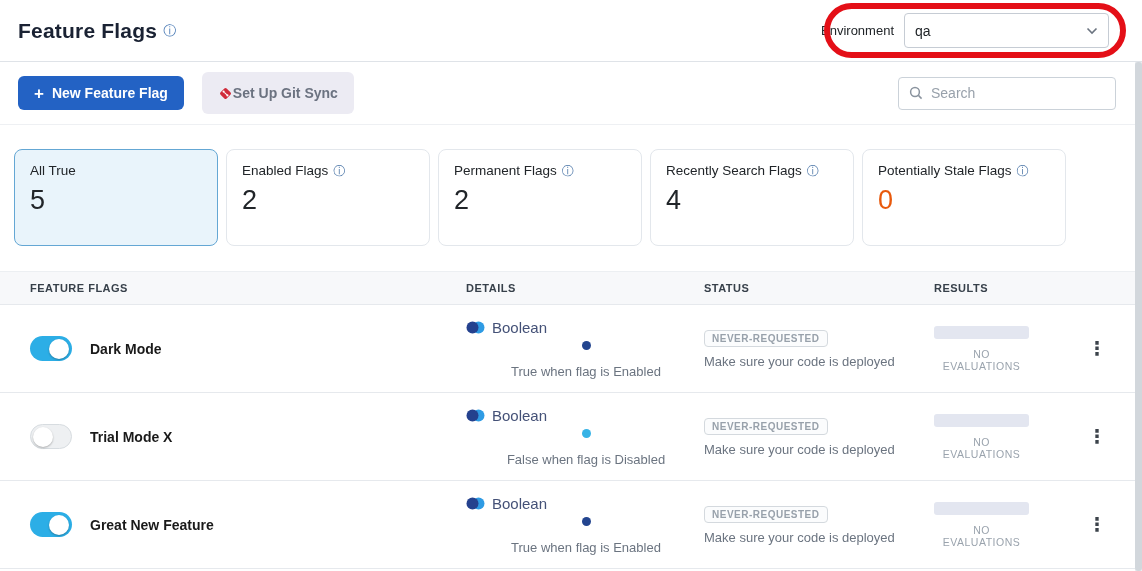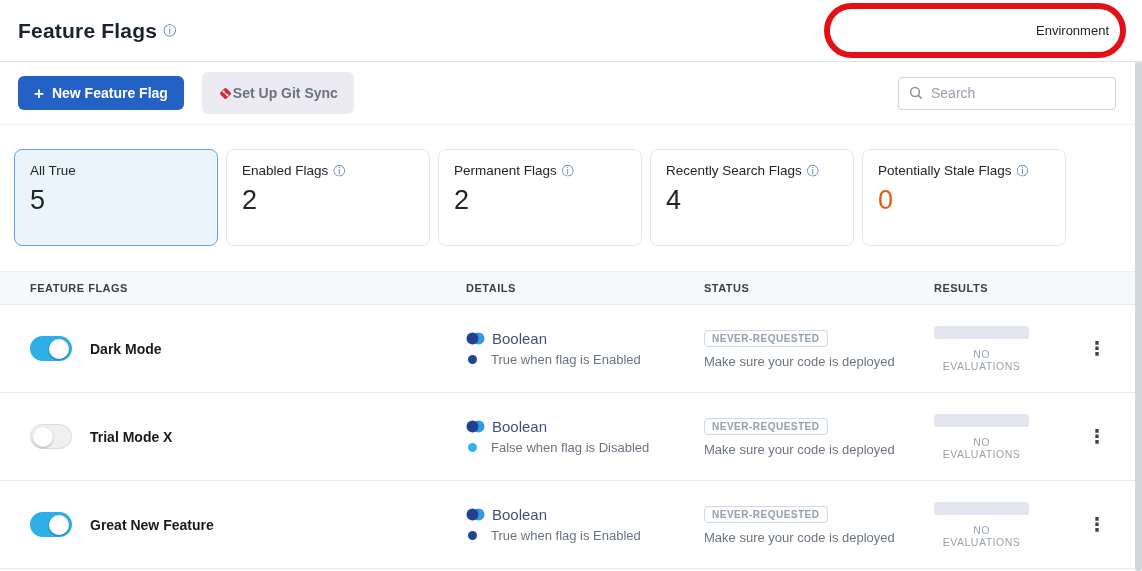--- a/index.html
+++ b/index.html
@@ -121,21 +121,21 @@
   .toggle .knob {
     position: absolute; top: 2.5px; width: 20px; height: 20px; border-radius: 50%;
     background: #fff; box-shadow: 0 1px 2px rgba(0,0,0,.28);
   }
   .toggle.on .knob { right: 3px; }
   .toggle.off { background: #eef0f2; border: 1px solid #d7dce0; }
   .toggle.off .knob { left: 2px; top: 2px; }
 
   .details-cell .type-line { display: flex; align-items: center; gap: 7px; }
   .type-label { font-size: 15px; font-weight: 500; color: #445177; }
-  .rule-line { display: flex; align-items: center; gap: 14px; margin-top: 5px; margin-left: 2px; }
+  .rule-line { display: flex; align-items: center; gap: 14px; margin-top: 5px; margin-left: 2px; flex-direction: column; }
   .rule-text { font-size: 13px; color: #6b7480; }
   .dot { width: 9px; height: 9px; border-radius: 50%; flex: 0 0 auto; }
   .dot.navy { background: #23458f; }
   .dot.cyan { background: #37b3e6; }
 
   .status-cell .badge {
     display: inline-block;
     border: 1px solid #d4d9de; border-radius: 4px;
     padding: 2px 7px;
     font-size: 10px; font-weight: 700; letter-spacing: .5px; color: #98a1ab;
@@ -173,20 +173,28 @@
 </head>
 <body>
 
 <div class="header">
   <div class="title-wrap">
     <span class="page-title">Feature Flags</span>
     <span class="info-icon">ⓘ</span>
   </div>
   <div class="env-wrap">
     <span class="env-label">Environment</span>
+    <div class="env-select">
+      <span>qa</span>
+      <span class="chevron">
+        <svg width="12" height="8" viewBox="0 0 12 8">
+            <polyline points="1.5,1.5 6,6 10.5,1.5" fill="none" stroke="#6b7480" stroke-width="1.6"></polyline>
+          </svg>
+      </span>
+    </div>
   </div>
   <div class="annotation"></div>
 </div>
 
 <div class="toolbar">
   <button class="btn-primary">
     <span class="plus">+</span>
     <span>New Feature Flag</span>
   </button>
   <button class="btn-git">

